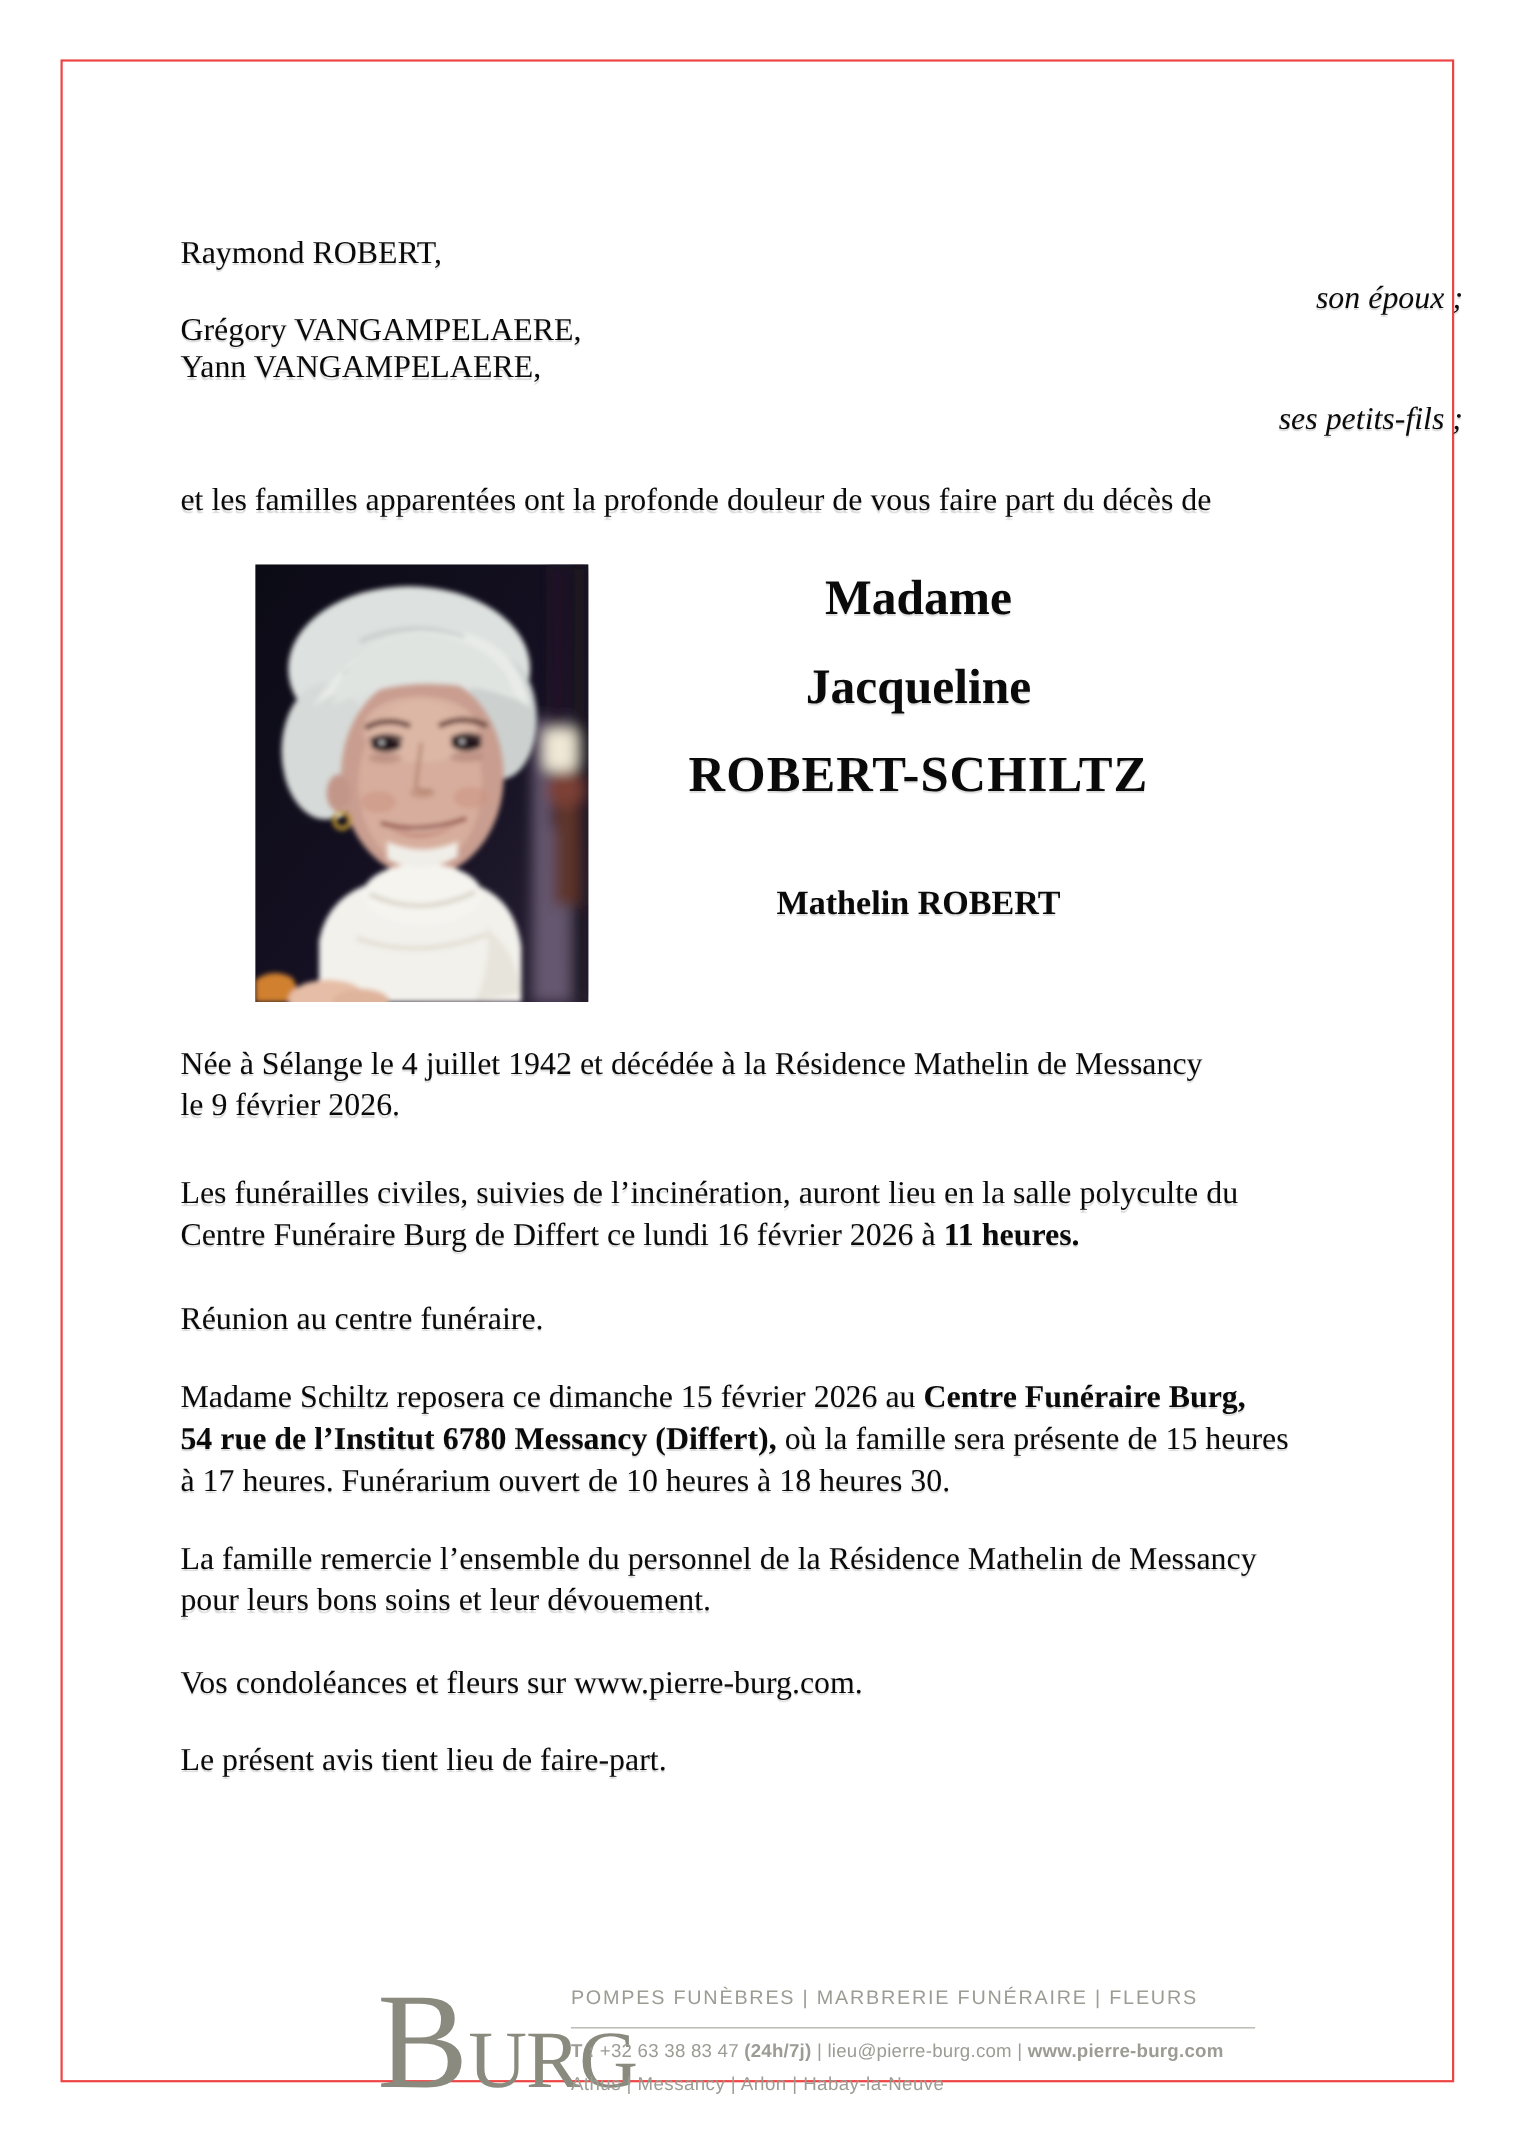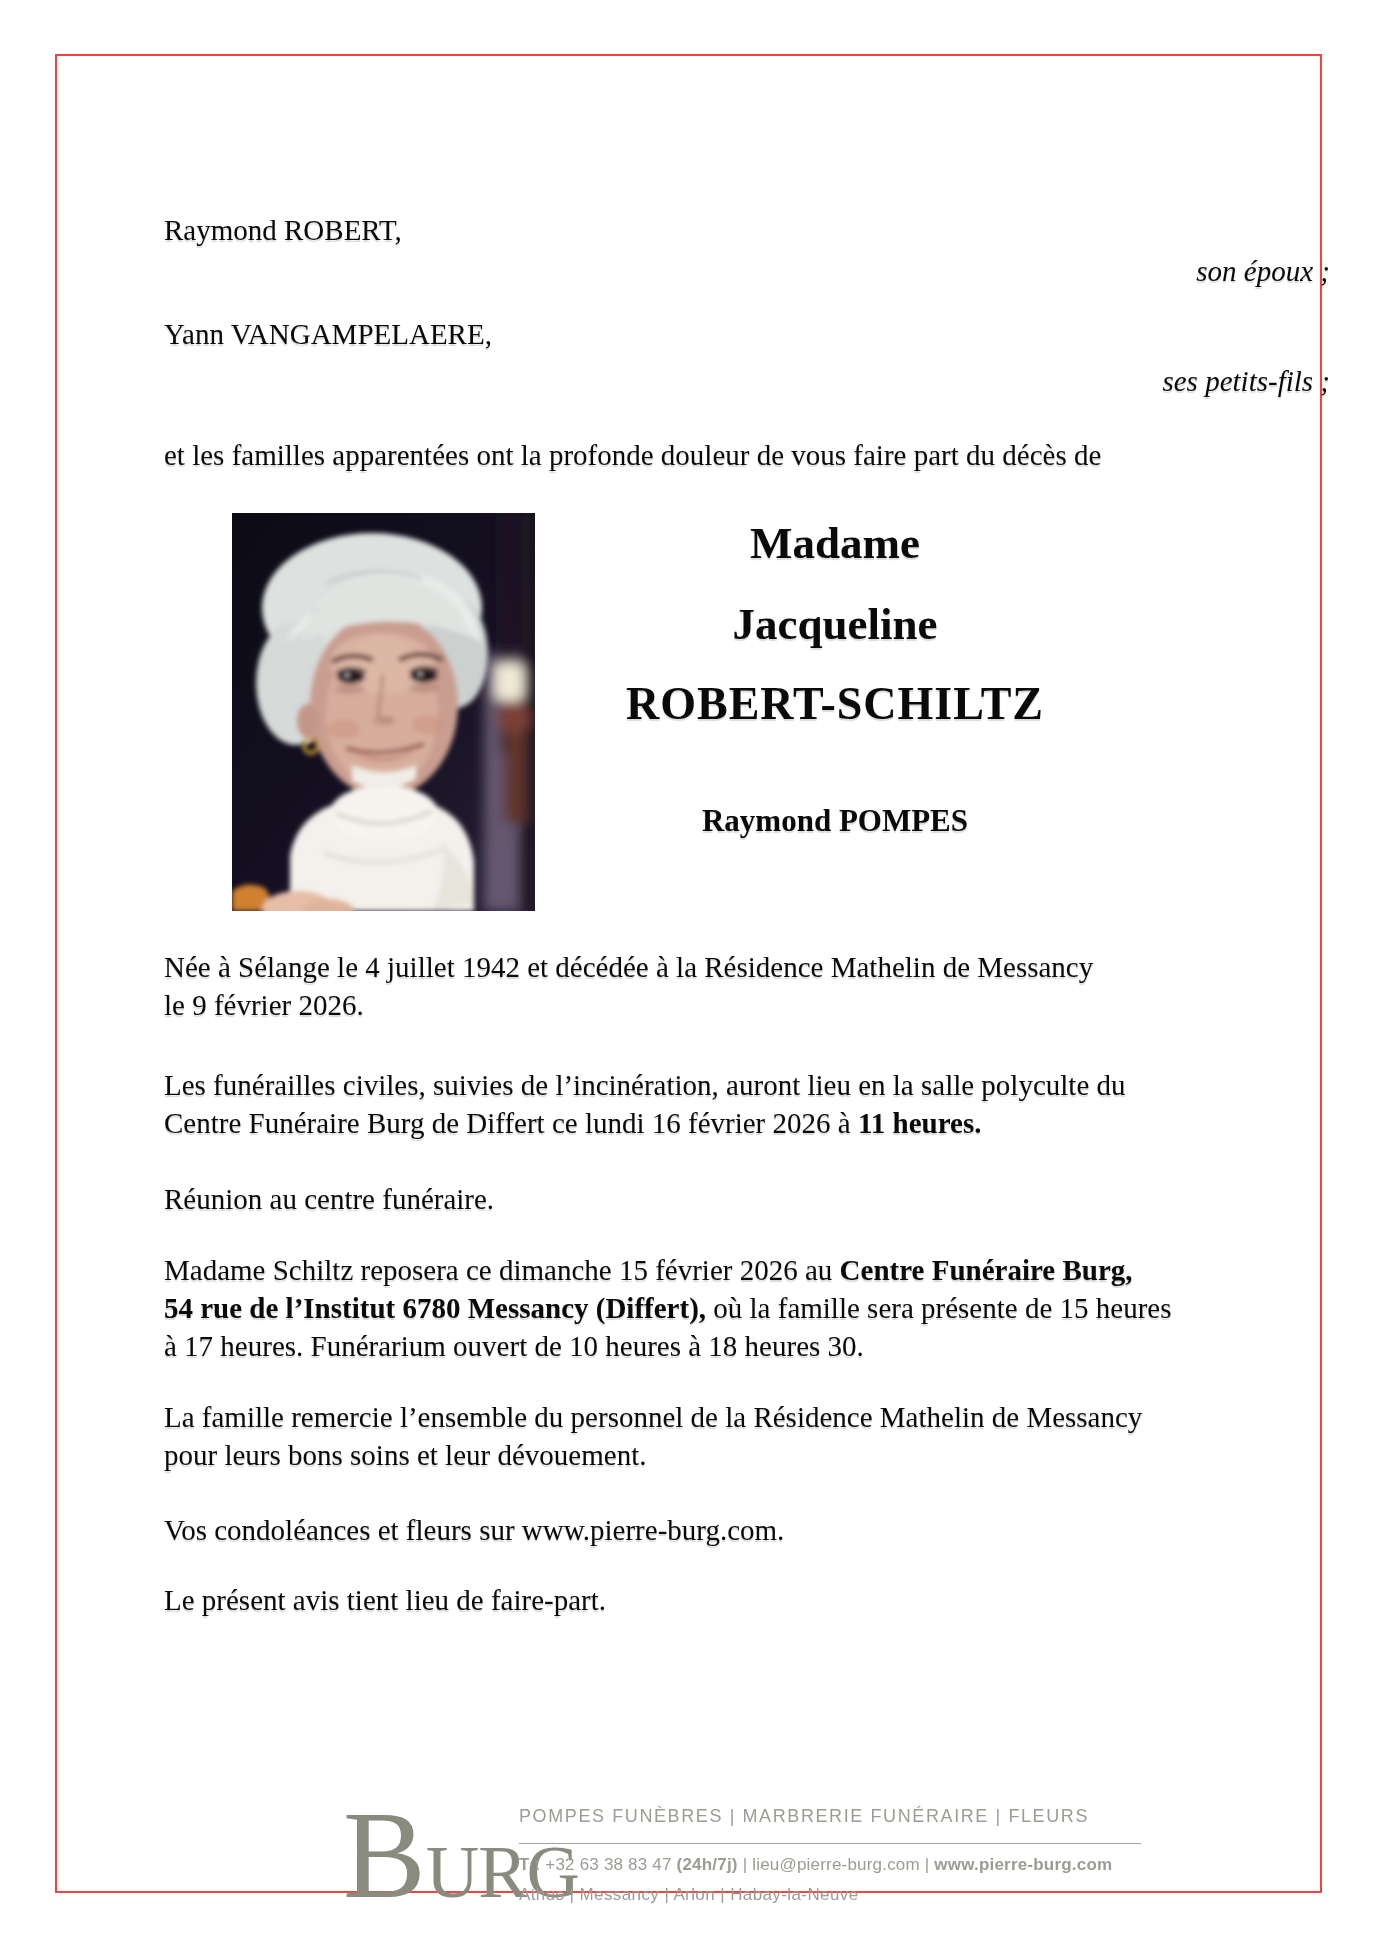--- a/index.html
+++ b/index.html
@@ -41,20 +41,21 @@
   .locations{left:462px;top:1829px;font-size:17px;letter-spacing:0.4px;}
 </style>
 </head>
 <body>
 
 <div class="page">
   <div class="frame">
 
     <div class="txt" style="top:155px;">Raymond ROBERT,</div>
     <div class="txt right it" style="top:196px;">son époux ;</div>
+    <div class="txt" style="top:225px;">Grégory VANGAMPELAERE,</div>
     <div class="txt" style="top:259px;">Yann VANGAMPELAERE,</div>
     <div class="txt right it" style="top:306px;">ses petits-fils ;</div>
     <div class="txt" style="top:380px;">et les familles apparentées ont la profonde douleur de vous faire part du décès de</div>
 
     <svg class="photo" viewBox="0 0 303 398" aria-hidden="true">
       <defs>
         <linearGradient id="bg" x1="0" y1="0" x2="1" y2="1">
           <stop offset="0" stop-color="#0b0b15"></stop>
           <stop offset="0.55" stop-color="#151022"></stop>
           <stop offset="1" stop-color="#2a2236"></stop>
@@ -135,21 +136,21 @@
       <g filter="url(#soft)">
         <path d="M0,398 L0,378 Q16,366 34,376 L44,398 Z" fill="#d0802e"></path>
         <ellipse cx="66" cy="396" rx="36" ry="18" fill="#e6bda6"></ellipse>
         <ellipse cx="96" cy="398" rx="26" ry="12" fill="#dfb49c"></ellipse>
       </g>
     </svg>
 
     <div class="tline big" style="top:459px;">Madame</div>
     <div class="tline big" style="top:540px;">Jacqueline</div>
     <div class="tline biggest" style="top:619px;">ROBERT-SCHILTZ</div>
-    <div class="tline sub" style="top:744px;">Raymond POMPES</div>
+    <div class="tline sub" style="top:744px;">Mathelin ROBERT</div>
 
     <div class="txt" style="top:892px;"><span>Née à Sélange le 4 juillet 1942 et décédée à la Résidence Mathelin de Messancy</span><br><span>le 9 février 2026.</span></div>
     <div class="txt" style="top:1010px;"><span>Les funérailles civiles, suivies de l’incinération, auront lieu en la salle polyculte du</span><br><span>Centre Funéraire Burg de Differt ce lundi 16 février 2026 à </span><span class="b">11 heures.</span></div>
     <div class="txt" style="top:1124px;"><span>Réunion au centre funéraire.</span></div>
     <div class="txt" style="top:1195px;"><span>Madame Schiltz reposera ce dimanche 15 février 2026 au </span><span class="b">Centre Funéraire Burg,</span><br><span class="b">54 rue de l’Institut 6780 Messancy (Differt),</span><span> où la famille sera présente de 15 heures</span><br><span>à 17 heures. Funérarium ouvert de 10 heures à 18 heures 30.</span></div>
     <div class="txt" style="top:1342px;"><span>La famille remercie l’ensemble du personnel de la Résidence Mathelin de Messancy</span><br><span>pour leurs bons soins et leur dévouement.</span></div>
     <div class="txt" style="top:1455px;"><span>Vos condoléances et fleurs sur www.pierre-burg.com.</span></div>
     <div class="txt" style="top:1525px;"><span>Le présent avis tient lieu de faire-part.</span></div>
 
     <div class="logo"><span class="logo-b">B</span><span class="logo-rest">URG</span></div>

